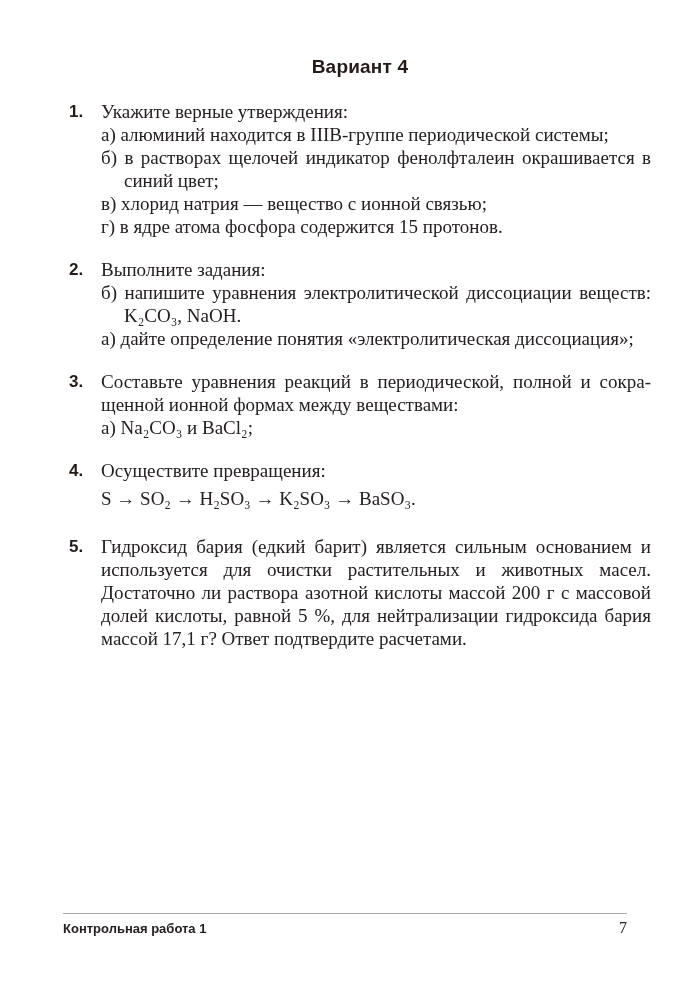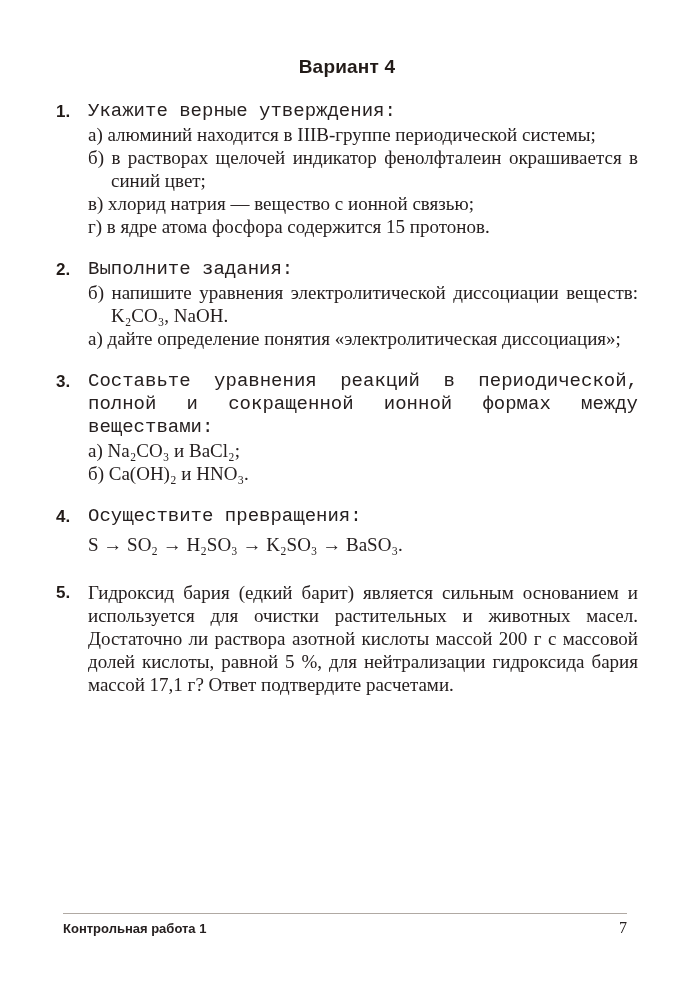--- a/index.html
+++ b/index.html
@@ -11,21 +11,21 @@
     position: relative;
     width: 700px;
     height: 1000px;
     background: #ffffff;
     font-family: "Liberation Serif", "DejaVu Serif", serif;
     color: #262020;
     overflow: hidden;
   }
   .content {
     position: absolute;
-    left: 56px;
+    left: 69px;
     top: 54px;
     width: 582px;
   }
   .title {
     margin: 0 0 20px 0;
     text-align: center;
     font-family: "Liberation Sans", "DejaVu Sans", sans-serif;
     font-weight: 700;
     font-size: 19px;
     line-height: 26px;
@@ -52,21 +52,20 @@
     min-width: 0;
     hyphens: manual;
     -webkit-hyphens: manual;
   }
   .qbody p {
     margin: 0;
     text-align: justify;
   }
   .qbody p.lead {
     text-align: justify;
-    font-family: Liberation Mono, monospace;
   }
   .qbody p.option {
     padding-left: 23px;
     text-indent: -23px;
   }
   .qbody p.equation {
     margin: 5px 0;
   }
   .footer {
     position: absolute;
@@ -121,21 +120,20 @@
         <p class="option">б) напишите уравнения электролитической диссоциации веществ: K₂CO₃, NaOH.</p>
         <p class="option">а) дайте определение понятия «электролитическая диссоциация»;</p>
       </div>
     </section>
 
     <section class="question">
       <div class="qnum">3.</div>
       <div class="qbody">
         <p class="lead">Составьте уравнения реакций в периодической, полной и сокра­щенной ионной формах между веществами:</p>
         <p class="option">а) Na₂CO₃ и BaCl₂;</p>
-        <p class="option">б) Ca(OH)₂ и HNO₃.</p>
       </div>
     </section>
 
     <section class="question">
       <div class="qnum">4.</div>
       <div class="qbody">
         <p class="lead">Осуществите превращения:</p>
         <p class="equation">S → SO₂ → H₂SO₃ → K₂SO₃ → BaSO₃.</p>
       </div>
     </section>

